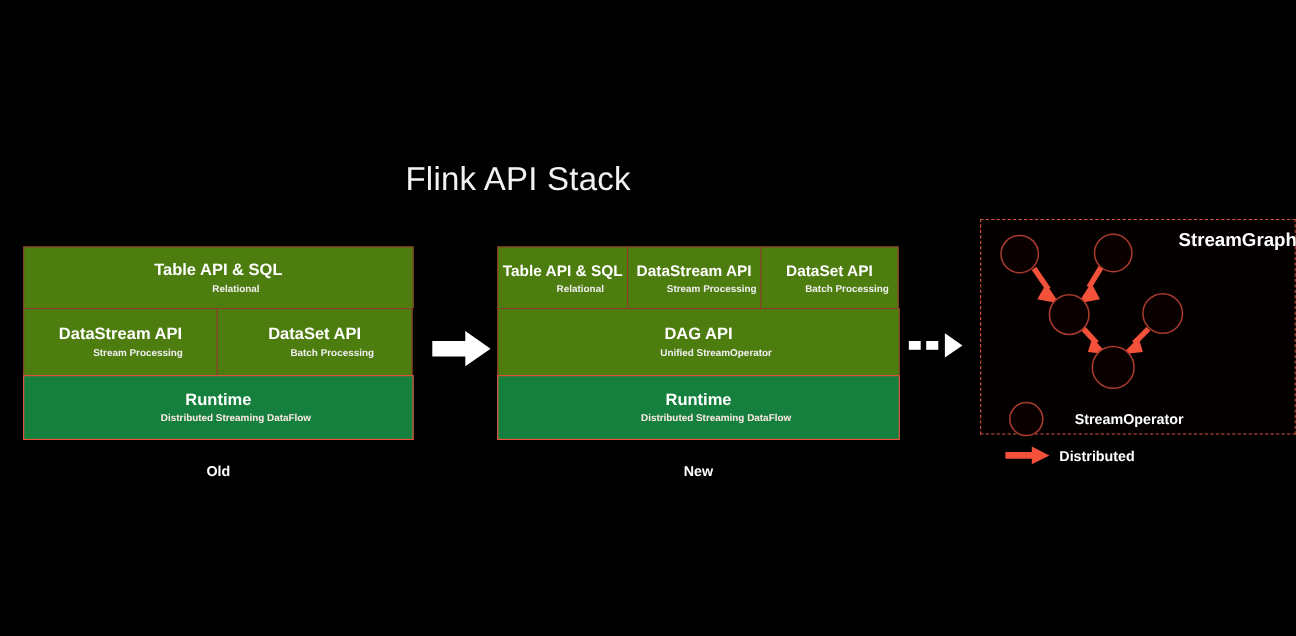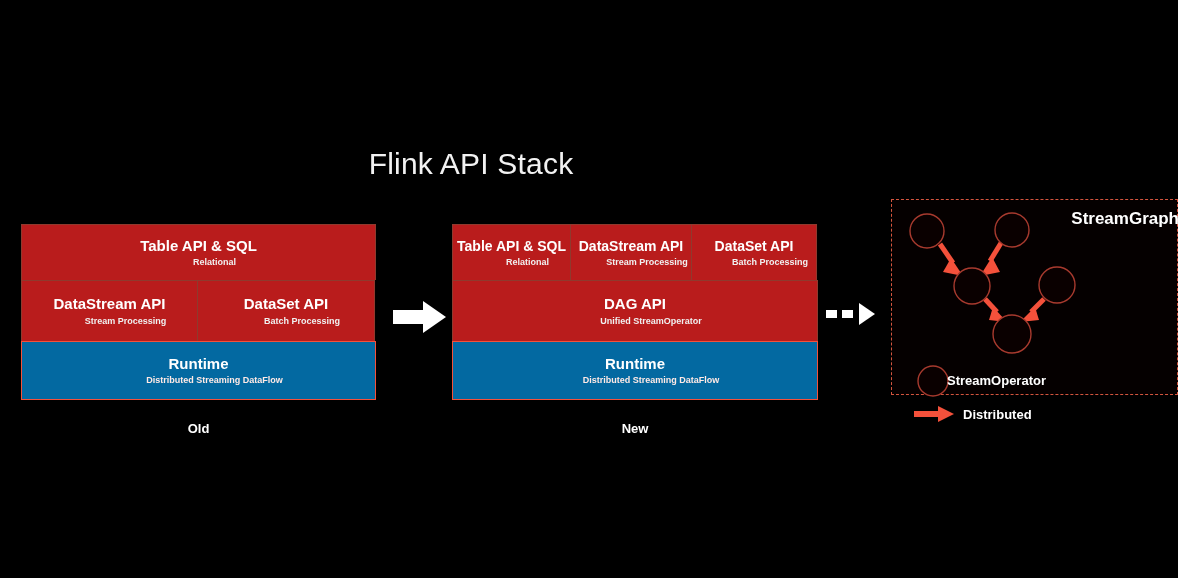--- a/index.html
+++ b/index.html
@@ -42,25 +42,25 @@
     flex-direction: row;
     background: #050000;
   }
   .cell {
     box-sizing: border-box;
     display: flex;
     flex-direction: column;
     align-items: center;
     justify-content: center;
     border: 1px solid #8f3a2e;
-    background: #b91c1c;
+    background: #4d7c0f;
     overflow: hidden;
   }
   .cell.runtime {
-    background: #0369a1;
+    background: #15803d;
     border: 1px solid #f4513b;
   }
   .cell-title {
     font-size: 15px;
     font-weight: 700;
     line-height: 1.15;
     color: #ffffff;
     white-space: nowrap;
   }
   .cell-title.small {
@@ -137,21 +137,21 @@
     left: 0;
     top: 0;
   }
   .legend-label {
     position: absolute;
     font-size: 13px;
     font-weight: 700;
     color: #ffffff;
     white-space: nowrap;
   }
-  #legend-operator-label { left: 55px; top: 173px; }
+  #legend-operator-label { left: 85px; top: 173px; }
   #legend-edge-label     { left: 71px; top: 207px; }
 </style>
 </head>
 <body>
 
 <div class="page-title">Flink API Stack</div>
 
 <div class="stack" id="old-stack">
 
   <div class="row" id="old-row-table">

